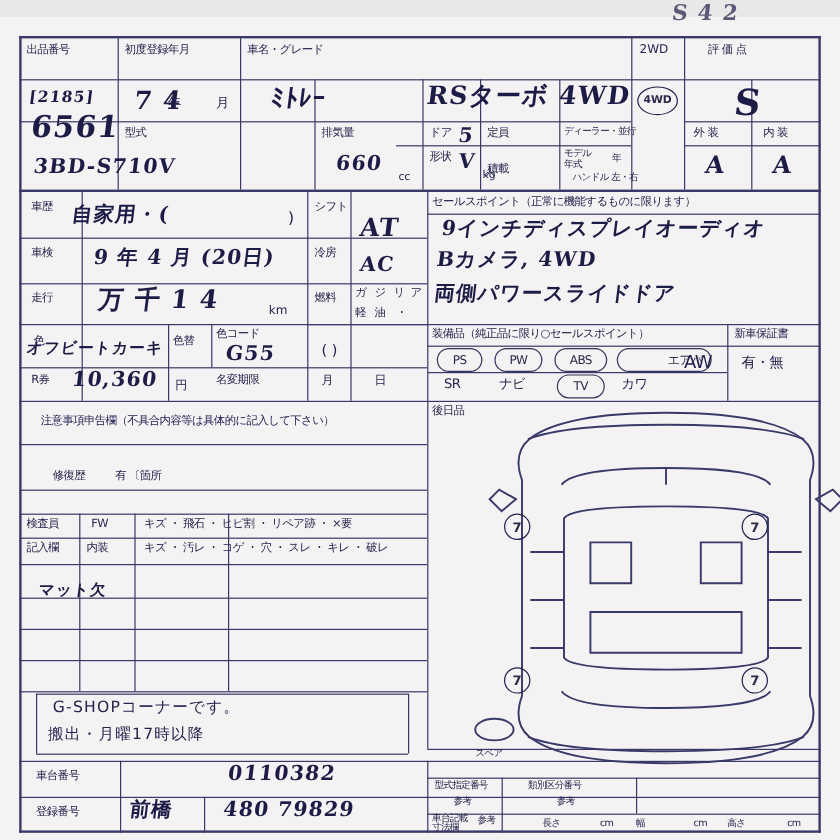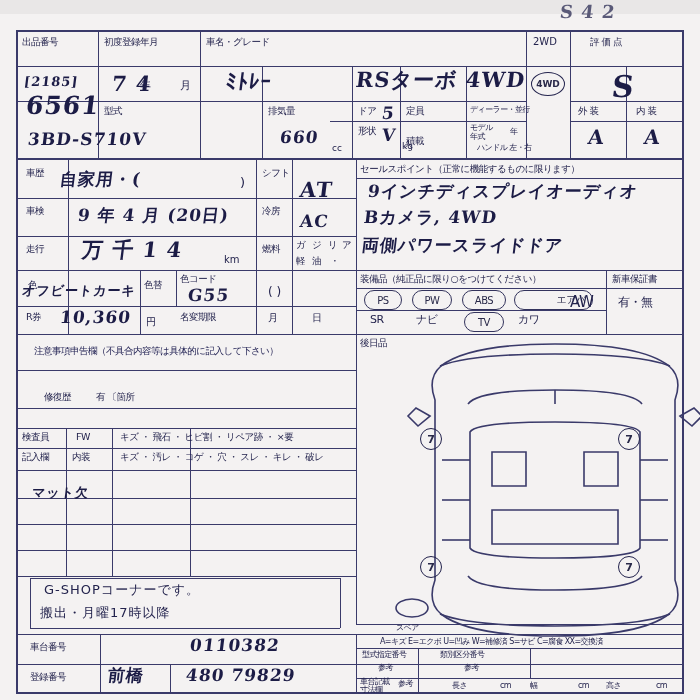--- a/index.html
+++ b/index.html
@@ -184,21 +184,21 @@
   <div class="ln hl" style="top:288px;left:356px;width:328px;"></div>
   <div class="ln hl" style="top:310px;left:356px;width:250px;"></div>
   <div class="ln hl" style="top:334px;left:356px;width:328px;"></div>
   <div class="ln vl" style="top:270px;left:606px;height:64px;"></div>
 
   <div class="cell lbl" style="top:164px;left:360px;">セールスポイント（正常に機能するものに限ります）</div>
   <div class="cell hand mid" style="top:182px;left:368px;">9インチディスプレイオーディオ</div>
   <div class="cell hand mid" style="top:208px;left:364px;">Bカメラ, 4WD</div>
   <div class="cell hand mid" style="top:236px;left:362px;">両側パワースライドドア</div>
 
-  <div class="cell lbl" style="top:274px;left:360px;">装備品（純正品に限り○をつけてください）</div>
+  <div class="cell lbl" style="top:274px;left:360px;">装備品（純正品に限り○セールスポイント）</div>
   <div class="cell lbl" style="top:274px;left:612px;">新車保証書</div>
   <div class="cell lbl" style="top:296px;left:618px;font-size:12px;">有・無</div>
 
   <div class="oval-lbl" style="top:290px;left:364px;width:36px;height:18px;">
       <span>PS</span>
     </div>
   <div class="oval-lbl" style="top:290px;left:412px;width:38px;height:18px;">
       <span>PW</span>
     </div>
   <div class="oval-lbl" style="top:290px;left:462px;width:42px;height:18px;">
@@ -305,21 +305,20 @@
   <div class="ln hl" style="top:678px;left:356px;width:328px;"></div>
   <div class="ln vl" style="top:648px;left:418px;height:46px;"></div>
   <div class="ln vl" style="top:648px;left:530px;height:30px;"></div>
 
   <div class="cell lbl" style="top:642px;left:30px;">車台番号</div>
   <div class="cell hand mid" style="top:636px;left:190px;">0110382</div>
   <div class="cell lbl" style="top:672px;left:30px;text-align:center;">登録番号</div>
   <div class="cell hand mid" style="top:666px;left:108px;">前橋</div>
   <div class="cell hand mid" style="top:666px;left:186px;">480 79829</div>
 
-  <div class="cell tiny" style="top:638px;left:380px;">A=キズ  E=エクボ  U=凹み  W=補修済  S=サビ  C=腐食  XX=交換済</div>
   <div class="cell tiny" style="top:651px;left:362px;">型式指定番号</div>
   <div class="cell tiny" style="top:664px;left:378px;">参考</div>
   <div class="cell tiny" style="top:651px;left:440px;">類別区分番号</div>
   <div class="cell tiny" style="top:664px;left:464px;">参考</div>
 
   <div class="cell tiny" style="top:678px;left:360px;white-space:pre;line-height:1.0;">車台記載
 寸法欄</div>
   <div class="cell tiny" style="top:680px;left:398px;">参考</div>
   <div class="cell tiny" style="top:682px;left:452px;">長さ</div>
   <div class="cell tiny" style="top:682px;left:500px;">cm</div>

